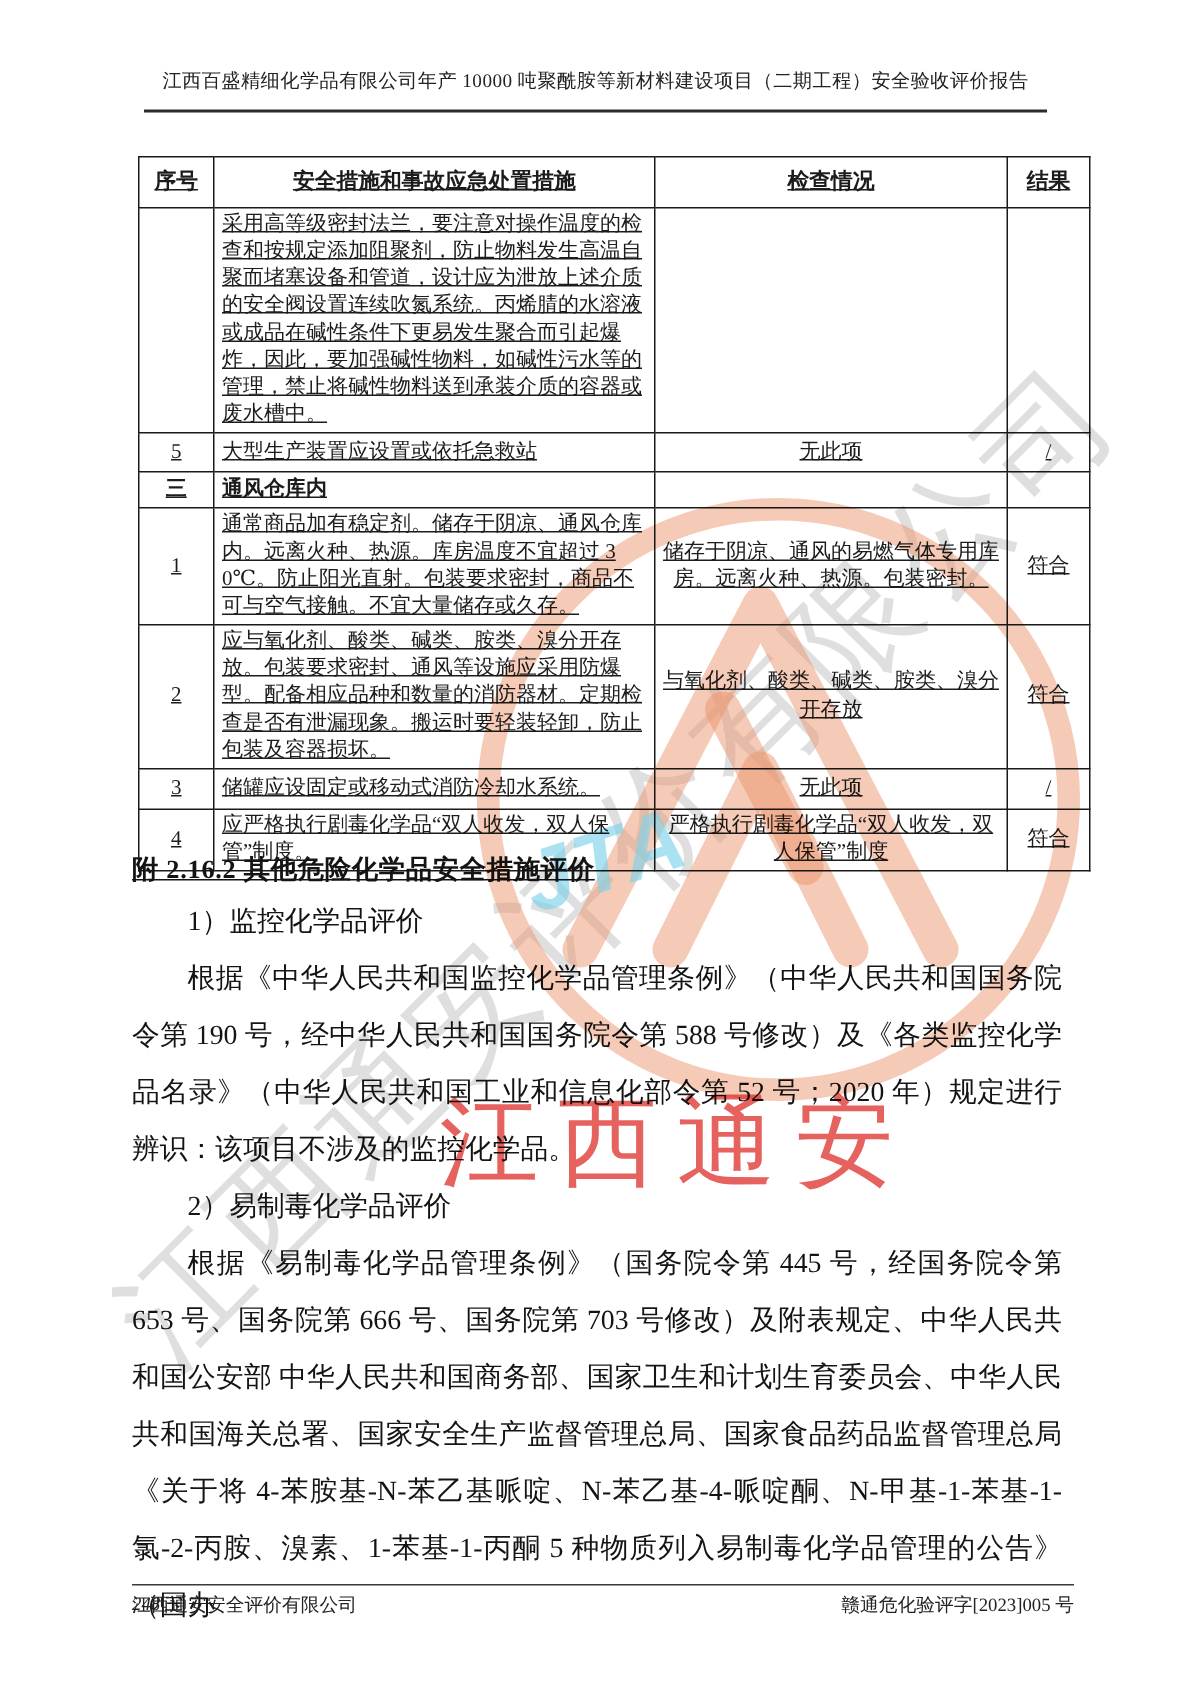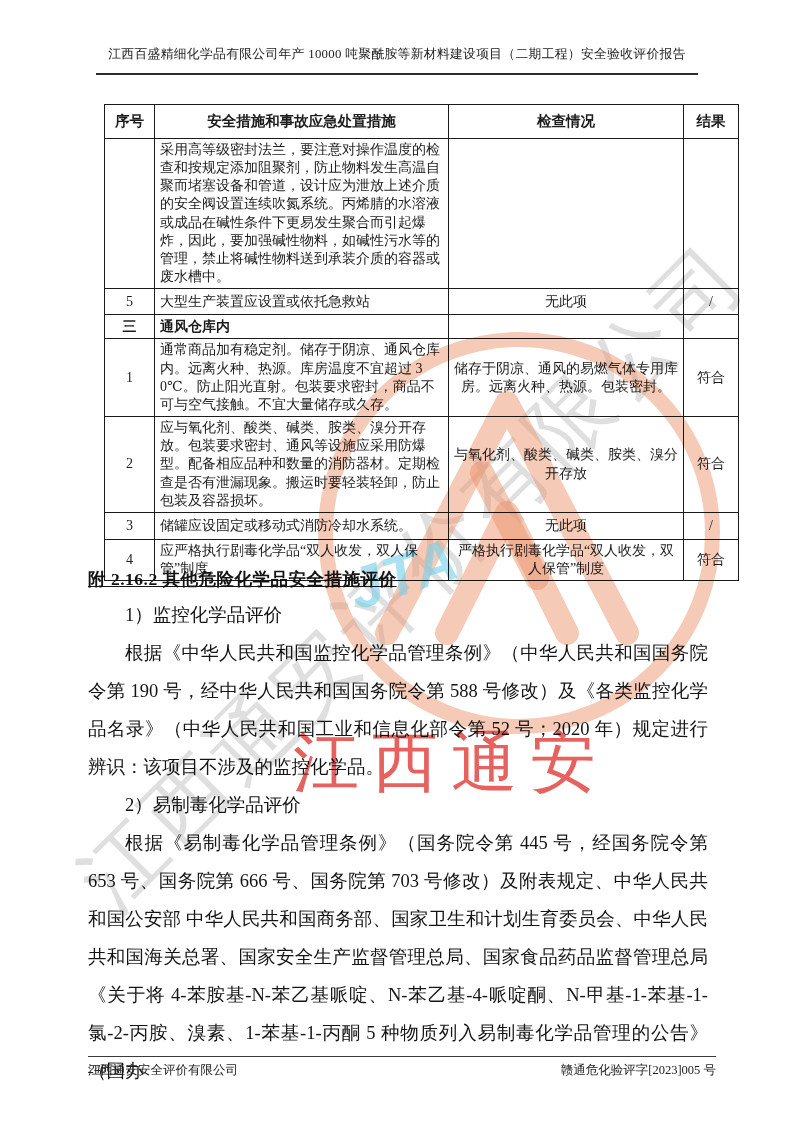--- a/index.html
+++ b/index.html
@@ -13,22 +13,22 @@
   .doc-header-title{
     position:absolute;top:46px;left:50%;transform:translateX(-50%);
     white-space:nowrap;font-size:12.8px;letter-spacing:0.3px;color:#222;
   }
   .doc-header-rule{
     position:absolute;top:73px;left:96px;width:602px;height:0;
     border-top:2.2px solid #2b2b2b;
   }
   
   table.check-table{
-    position:absolute;top:104px;left:104px;width:634px;
-    border-collapse:collapse;table-layout:fixed;
+    position:absolute;top:104px;left:92px;width:634px;
+    border-collapse:collapse;table-layout:fixed;text-decoration:underline;
   }
   .check-table th,.check-table td{
     border:1.6px solid #1a1a1a;font-size:14px;line-height:1.3;
     vertical-align:middle;padding:2px 5px;word-break:break-all;
   }
   .check-table th{font-weight:bold;text-align:center;font-size:14.5px;padding:7px 2px;}
   .check-table td.col-num{text-align:center;padding:2px 1px;}
   .check-table td.col-measure{text-align:left;}
   .check-table td.col-check{text-align:center;}
   .check-table td.col-result{text-align:center;}

